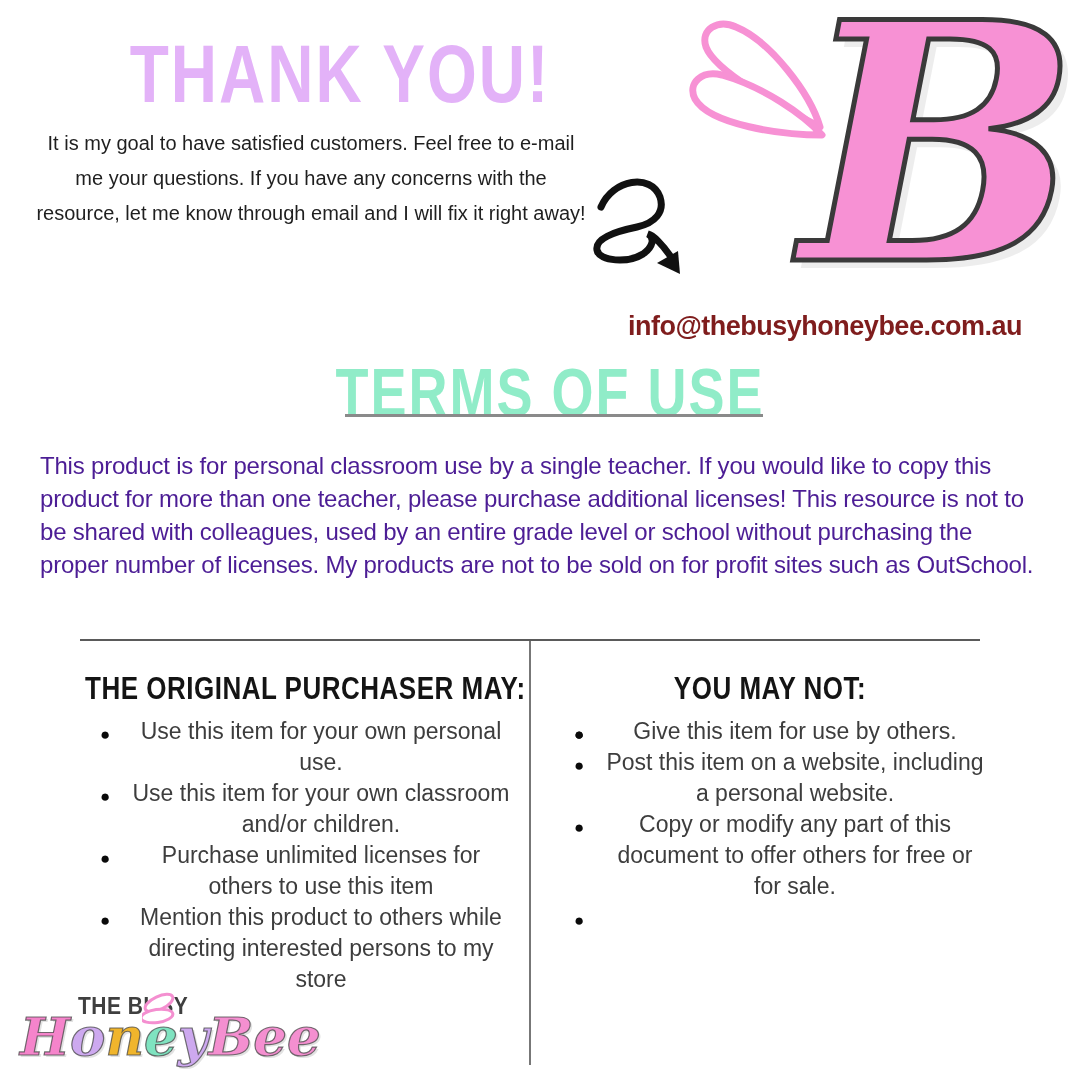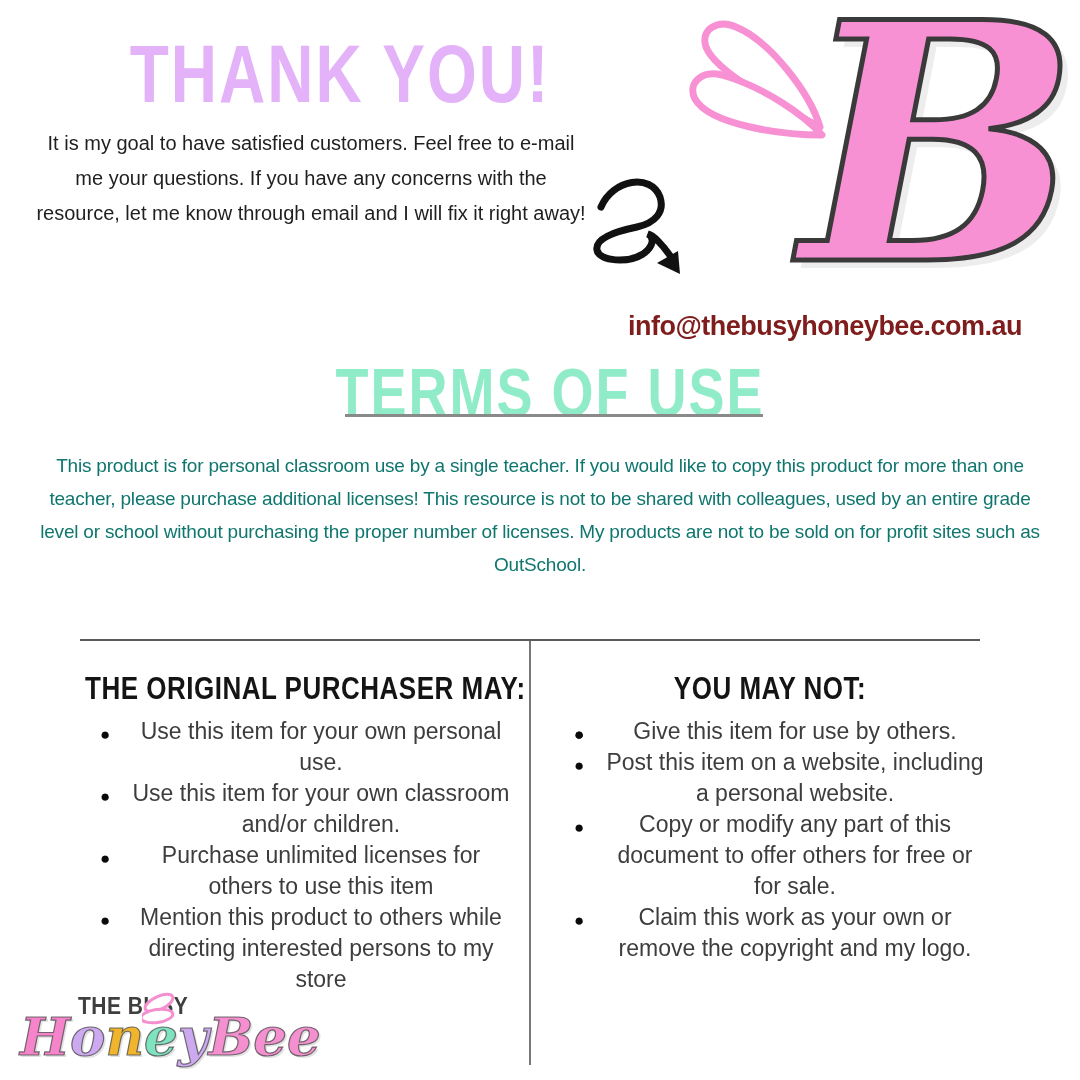--- a/index.html
+++ b/index.html
@@ -20,22 +20,22 @@
 
   .intro-par {
     left:35px; top:126px; width:552px; font-size:20px; line-height:35px;
     text-align:center; color:#1f1f1f;
   }
   .email {
     left:600px; top:311px; width:450px; text-align:center;
     font-size:27px; font-weight:bold; color:#7f1d1d; letter-spacing:-0.5px;
   }
   .terms-par {
-    left:40px; top:449px; width:1000px; font-size:19px; line-height:33px;
-    text-align:center; color:#0f766e; letter-spacing:-0.2px;
+    left:40px; top:449px; width:1000px; font-size:24px; line-height:33px;
+    color:#4c1d95; letter-spacing:-0.2px;
   }
 
   .h-divider { left:80px; top:639px; width:900px; height:2px; background:#5a5a5a; }
   .v-divider { left:529px; top:641px; width:2px; height:424px; background:#777; }
 
   .col-header {
     font-weight:800; text-align:center; font-size:26px; letter-spacing:0.5px;
     transform:scaleY(1.2); transform-origin:top center; color:#141414; white-space:nowrap;
   }
   .col-header.left  { left:85px;  top:670px; width:420px; }
@@ -138,21 +138,21 @@
       <span class="bullet-dot">●</span>
       <span>Give this item for use by others.</span></li>
     <li>
       <span class="bullet-dot">●</span>
       <span>Post this item on a website, including a personal website.</span></li>
     <li>
       <span class="bullet-dot">●</span>
       <span>Copy or modify any part of this document to offer others for free or for sale.</span></li>
     <li>
       <span class="bullet-dot">●</span>
-      <span>Claim this work as your own or remove the copyright and my logo.</span></li>
+      </li>
   </ul>
 
   <div class="abs footer-logo">
     <div class="footer-top">THE BUSY</div>
     <svg class="footer-wings" viewBox="0 0 48 34">
       <ellipse cx="17" cy="11" rx="15" ry="6.5" transform="rotate(-25 17 11)" fill="#ffffff" stroke="#f48fd0" stroke-width="3"></ellipse>
       <ellipse cx="15" cy="24" rx="16" ry="6.5" transform="rotate(-8 15 24)" fill="#ffffff" stroke="#f48fd0" stroke-width="3"></ellipse>
     </svg>
     <div class="footer-name">
       <span style="color: rgb(245, 132, 203);">H</span><span style="color: rgb(205, 169, 239);">o</span><span style="color: rgb(240, 181, 44);">n</span><span style="color: rgb(127, 227, 192);">e</span><span style="color: rgb(205, 169, 239);">y</span><span style="color: rgb(244, 143, 208);">B</span><span style="color: rgb(244, 143, 208);">e</span><span style="color: rgb(244, 143, 208);">e</span>

